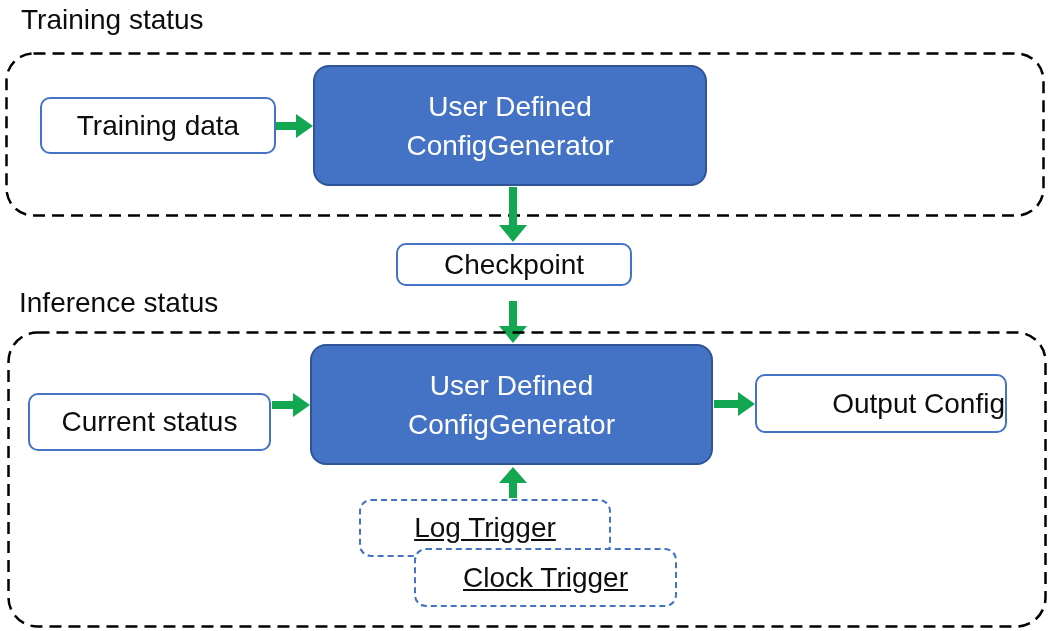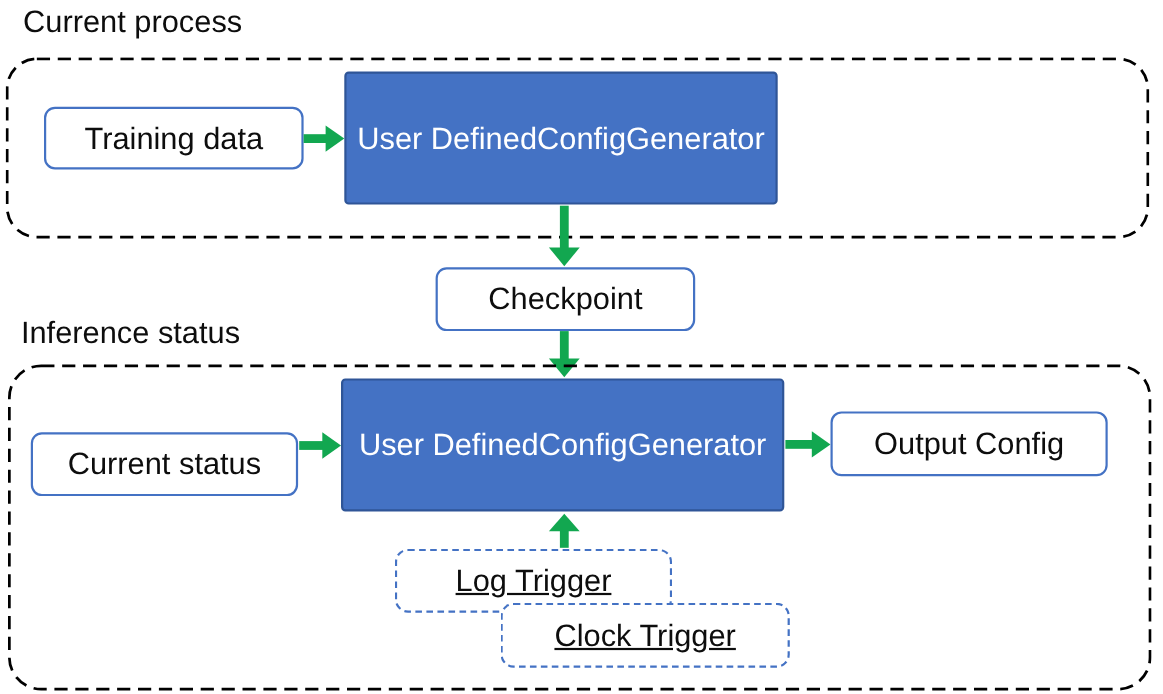--- a/index.html
+++ b/index.html
@@ -33,23 +33,23 @@
     justify-content: center;
     font-size: 28px;
     color: #0d0d0d;
     white-space: nowrap;
   }
 
   .box-blue {
     position: absolute;
     background: #4472c4;
     border: 2px solid #2f5597;
-    border-radius: 4px;
+    border-radius: 16px;
     display: flex;
-    flex-direction: row;
+    flex-direction: column;
     align-items: center;
     justify-content: center;
     font-size: 28px;
     line-height: 39px;
     color: #ffffff;
     text-align: center;
     white-space: nowrap;
   }
 
   .box-trigger {
@@ -96,21 +96,21 @@
     border-left: 14px solid transparent;
     border-right: 14px solid transparent;
     border-bottom: 16px solid #12a750;
   }
 </style>
 </head>
 <body>
 
 <div class="canvas">
 
-  <div class="section-label" style="left:21px; top:4px;">Current process</div>
+  <div class="section-label" style="left:21px; top:4px;">Training status</div>
 
   <svg class="container-svg" style="left:5px; top:52px;" width="1040" height="166">
     <rect x="1.5" y="1.5" width="1037" height="162" rx="27" fill="none" stroke="#000000" stroke-width="2.5" stroke-dasharray="12 7"></rect>
   </svg>
 
   <div class="box-white" style="left:40px; top:97px; width:236px; height:57px;">
     <span>Training data</span>
   </div>
 
   <div class="arr right" style="left:276px; top:114px; width:37px; height:24px;">
@@ -121,21 +121,21 @@
   <div class="box-blue" style="left:313px; top:65px; width:394px; height:121px;">
     <span>User Defined</span>
     <span>ConfigGenerator</span>
   </div>
 
   <div class="arr down" style="left:499px; top:187px; width:28px; height:55px;">
     <div class="shaft" style="height:41px;"></div>
     <div class="head"></div>
   </div>
 
-  <div class="box-white" style="left:396px; top:243px; width:236px; height:58px;">
+  <div class="box-white" style="left:396px; top:243px; width:236px; height:43px;">
     <span>Checkpoint</span>
   </div>
 
   <div class="arr down" style="left:499px; top:301px; width:28px; height:42px;">
     <div class="shaft" style="height:28px;"></div>
     <div class="head"></div>
   </div>
 
   <div class="section-label" style="left:19px; top:287px;">Inference status</div>
 
@@ -155,30 +155,30 @@
   <div class="box-blue" style="left:310px; top:344px; width:403px; height:121px;">
     <span>User Defined</span>
     <span>ConfigGenerator</span>
   </div>
 
   <div class="arr right" style="left:714px; top:392px; width:41px; height:24px;">
     <div class="shaft" style="width:28px;"></div>
     <div class="head"></div>
   </div>
 
-  <div class="box-white" style="left:755px; top:374px; width:252px; height:59px;">
+  <div class="box-white" style="left:755px; top:374px; width:252px; height:59px;justify-content:flex-end;">
     <span>Output Config</span>
   </div>
 
   <div class="arr up" style="left:499px; top:467px; width:28px; height:31px;">
     <div class="shaft" style="height:18px;"></div>
     <div class="head"></div>
   </div>
 
   <div class="box-trigger" style="left:359px; top:499px; width:252px; height:58px; z-index:1;">
     <span>Log Trigger</span>
   </div>
 
-  <div class="box-trigger" style="left:455px; top:548px; width:263px; height:59px; z-index:2;">
+  <div class="box-trigger" style="left:414px; top:548px; width:263px; height:59px; z-index:2;">
     <span>Clock Trigger</span>
   </div>
 
 </div>
 
 </body></html>

